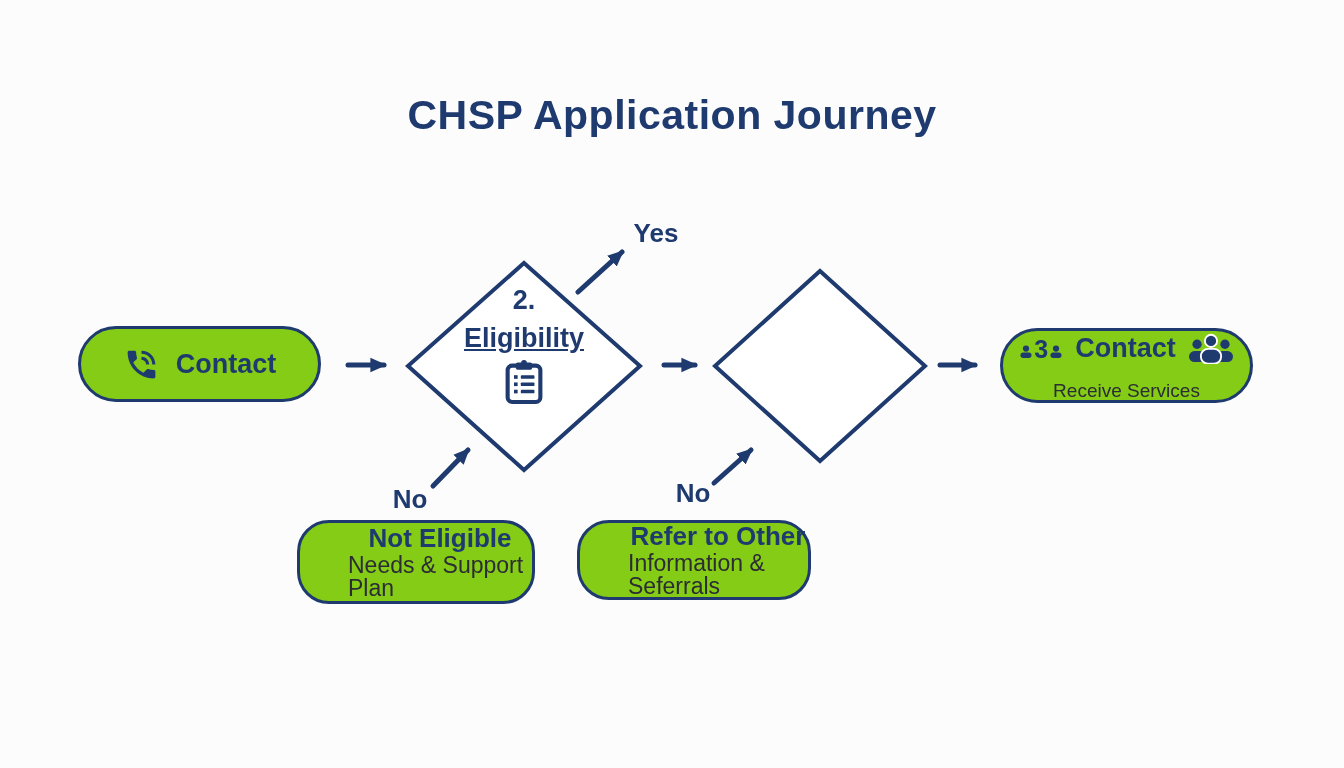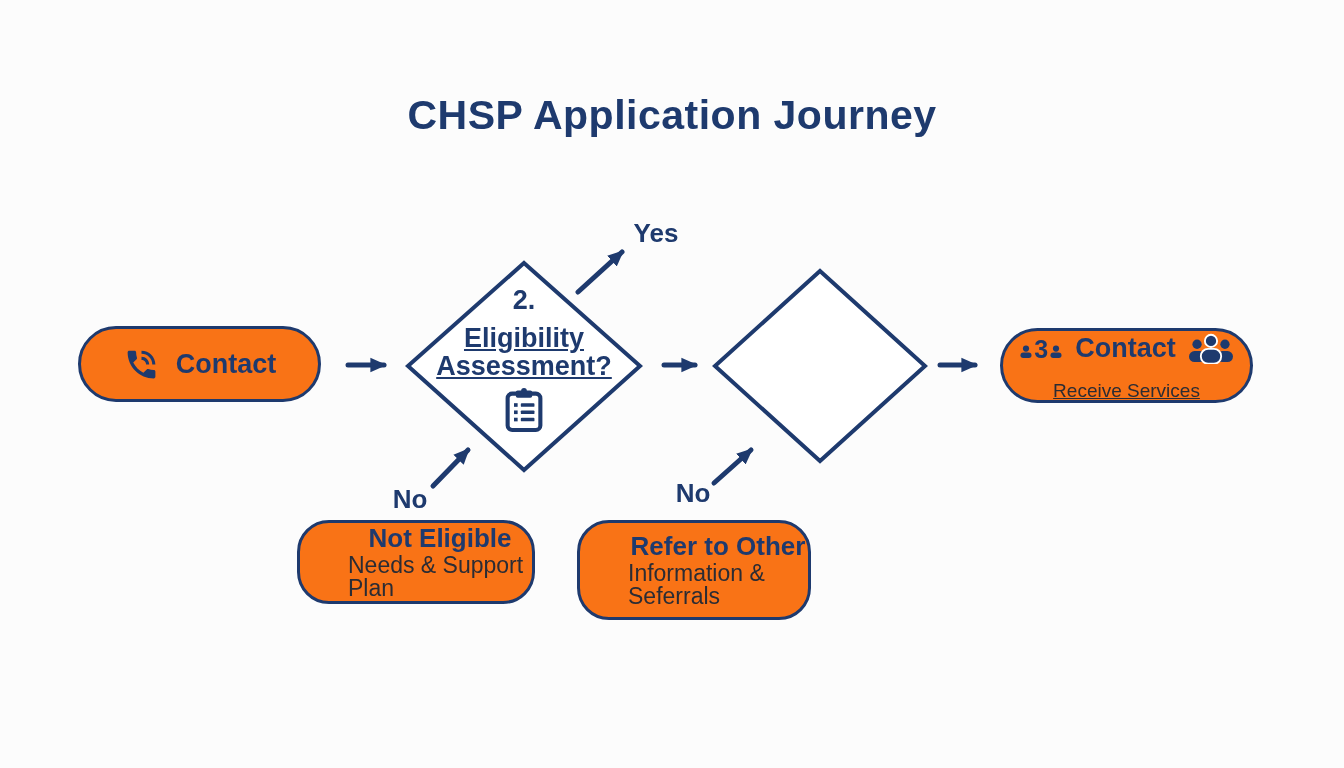--- a/index.html
+++ b/index.html
@@ -19,37 +19,37 @@
   #flow-svg{position:absolute;left:0;top:0;z-index:1;}
   .layer{position:absolute;left:0;top:0;width:1344px;height:768px;z-index:2;}
 
   .page-title{
     left:0;top:92px;width:1344px;text-align:center;
     font-size:41px;font-weight:700;letter-spacing:.5px;color:var(--navy);
   }
 
   .pill{
     border:3.5px solid var(--navy);
-    background:#f97316;
+    background:#84cc16;
     display:flex;align-items:center;justify-content:center;
   }
   .pill-contact{left:78px;top:326px;width:243px;height:76px;border-radius:38px;gap:16px;}
   .pill-contact .label{font-size:27px;font-weight:700;}
 
   .pill-connect{left:1000px;top:328px;width:253px;height:75px;border-radius:38px;flex-direction:column;justify-content:center;padding-top:2px;}
   .connect-row1{display:flex;align-items:center;gap:13px;line-height:1;}
   .connect-label{font-size:27px;font-weight:700;}
-  .connect-sub{font-size:19px;color:var(--dark);margin-top:17px;line-height:1;text-decoration:underline;}
+  .connect-sub{font-size:19px;color:var(--dark);margin-top:17px;line-height:1;}
   .step3{display:flex;align-items:flex-end;gap:2px;line-height:1;}
   .step3 .num{font-size:25px;font-weight:800;line-height:.8;}
   .step3 svg{margin-bottom:1px;}
 
   .pill-bottom{flex-direction:column;border-radius:32px;gap:3px;padding-left:48px;}
   .pill-noteligible{left:297px;top:520px;width:238px;height:84px;}
-  .pill-refer{left:577px;top:520px;width:234px;height:100px;}
+  .pill-refer{left:577px;top:520px;width:234px;height:80px;}
   .pill-bottom .b-title{font-size:26px;font-weight:700;line-height:1;}
   .pill-bottom .b-sub{font-size:23px;color:var(--dark);line-height:1;}
 
   .diamond-text{
     display:flex;flex-direction:column;align-items:center;text-align:center;
     font-weight:700;color:var(--navy);
   }
   .d1-text{left:404px;top:286px;width:240px;}
   .d1-step{font-size:27px;line-height:1.1;margin-bottom:8px;}
   .d-line{font-size:27px;line-height:1.05;text-decoration:underline;}
@@ -98,21 +98,20 @@
         <path d="M20 15.5c-1.25 0-2.45-.2-3.57-.57-.35-.11-.74-.03-1.02.24l-2.2 2.2c-2.83-1.44-5.15-3.75-6.59-6.59l2.2-2.21c.28-.26.36-.65.25-1A11.36 11.36 0 0 1 8.5 4c0-.55-.45-1-1-1H4c-.55 0-1 .45-1 1 0 9.39 7.61 17 17 17 .55 0 1-.45 1-1v-3.5c0-.55-.45-1-1-1z"></path>
         <path d="M19 12h2c0-4.97-4.03-9-9-9v2c3.87 0 7 3.13 7 7zm-4 0h2c0-2.76-2.24-5-5-5v2c1.66 0 3 1.34 3 3z"></path>
       </svg>
     </span>
     <span class="label">Contact</span>
   </div>
 
   <div class="abs diamond-text d1-text">
     <span class="d1-step">2.</span>
     <span class="d-line">Eligibility</span>
-    <span class="d-line">Assessment?</span>
     <span class="icon">
       <svg width="40" height="46" viewBox="0 0 44 50">
         <rect x="4" y="7" width="36" height="40" rx="5" fill="none" stroke="#1e3a6e" stroke-width="4.5"></rect>
         <circle cx="22" cy="4" r="3.2" fill="#1e3a6e"></circle>
         <rect x="13" y="3.5" width="18" height="8" rx="2" fill="#1e3a6e"></rect>
         <rect x="11" y="17.5" width="4" height="4" fill="#1e3a6e"></rect>
         <rect x="18.5" y="17.5" width="15" height="4" rx="1" fill="#1e3a6e"></rect>
         <rect x="11" y="25.5" width="4" height="4" fill="#1e3a6e"></rect>
         <rect x="18.5" y="25.5" width="15" height="4" rx="1" fill="#1e3a6e"></rect>
         <rect x="11" y="33.5" width="4" height="4" fill="#1e3a6e"></rect>

